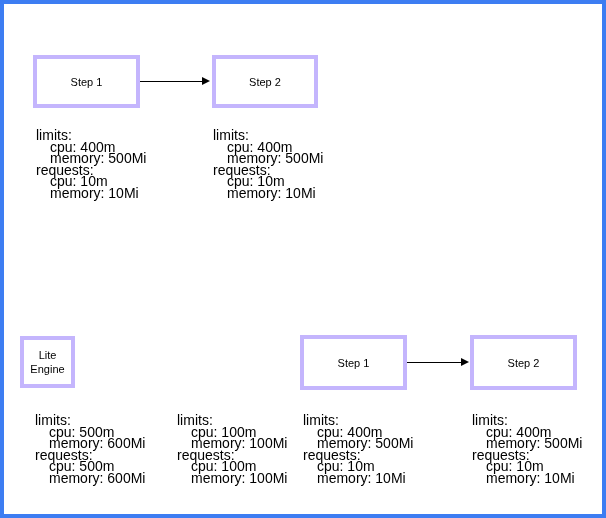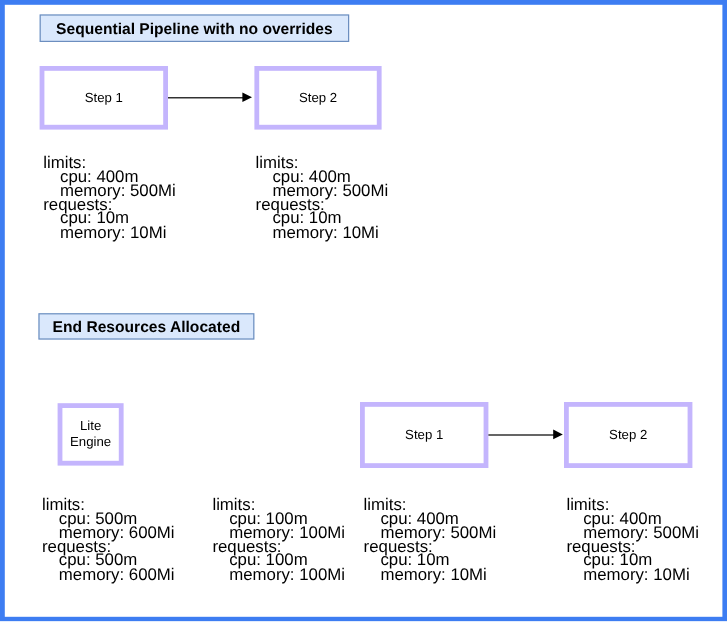--- a/index.html
+++ b/index.html
@@ -77,21 +77,20 @@
   }
   .res-line { display: block; }
   .res-line.indent { padding-left: 14px; }
 </style>
 </head>
 <body>
 
 <div id="canvas">
   <div id="canvas-border"></div>
 
-  <div class="title-box" style="left:33px; top:12px; width:258px; height:23px;">Sequential Pipeline with no overrides</div>
 
   <div class="node-box" style="left:33px; top:55px; width:107px; height:53px;">
     <span>Step 1</span>
   </div>
 
   <div class="arrow" style="left:140px; top:77px; width:70px;">
     <div class="shaft"></div>
     <div class="head"></div>
   </div>
 
@@ -110,23 +109,22 @@
 
   <div class="res-block" style="left:213px; top:130px;">
     <span class="res-line">limits:</span>
     <span class="res-line indent">cpu: 400m</span>
     <span class="res-line indent">memory: 500Mi</span>
     <span class="res-line">requests:</span>
     <span class="res-line indent">cpu: 10m</span>
     <span class="res-line indent">memory: 10Mi</span>
   </div>
 
-  <div class="title-box" style="left:32px; top:261px; width:180px; height:22px;">End Resources Allocated</div>
 
-  <div class="node-box" style="left:48px; top:336px; width:55px; height:52px; padding:0 6px;">
+  <div class="node-box" style="left:20px; top:336px; width:55px; height:52px; padding:0 6px;">
     <span>Lite Engine</span>
   </div>
 
 
   <div class="node-box" style="left:300px; top:335px; width:107px; height:55px;">
     <span>Step 1</span>
   </div>
 
   <div class="arrow" style="left:407px; top:358px; width:62px;">
     <div class="shaft"></div>

